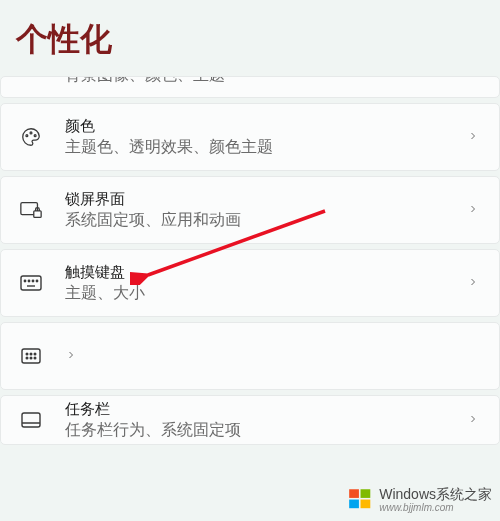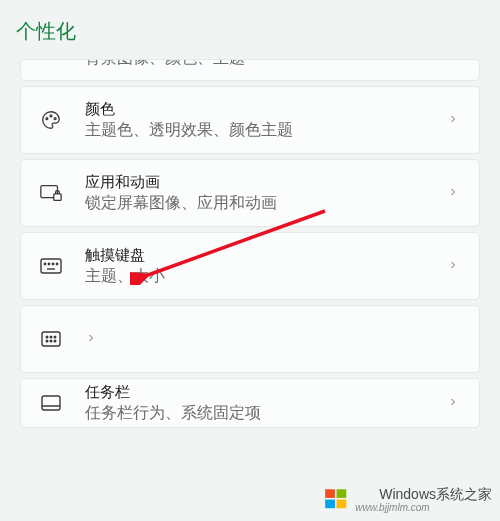--- a/index.html
+++ b/index.html
@@ -5,27 +5,27 @@
     * { margin: 0; padding: 0; box-sizing: border-box; }
     body {
       font-family: "Microsoft YaHei", "Segoe UI", sans-serif;
       background: #f0f5f3;
       width: 500px;
       height: 521px;
       overflow: hidden;
       position: relative;
     }
     .page-title {
-      font-size: 20px;
-      font-weight: 400;
+      font-size: 32px;
+      font-weight: 700;
       padding: 18px 16px 14px;
-      color: #15803d;
+      color: #7f1d1d;
     }
     .list {
-      padding: 0 20px;
+      padding: 0 0;
     }
     .card {
       background: #fbfcfc;
       border: 1px solid #e6e9e9;
       border-radius: 5px;
       margin-bottom: 5px;
       height: 68px;
       display: flex;
       align-items: center;
       padding: 0 18px 0 18px;
@@ -89,21 +89,20 @@
       bottom: 8px;
       display: flex;
       align-items: center;
       gap: 6px;
       z-index: 10;
       background: rgba(255,255,255,0.0);
     }
     .watermark-text {
       font-size: 14px;
       color: #4a4a4a;
-      margin-left: 24px;
     }
     .watermark-sub {
       font-size: 10px;
       color: #888;
       display: block;
       margin-top: -2px;
       font-style: italic;
     }
     .watermark-block { text-align: left; }
   </style>
@@ -143,22 +142,22 @@
 
   <div class="card">
     <div class="icon-slot">
       <svg width="24" height="22" viewBox="0 0 26 22" fill="none" stroke="currentColor" stroke-width="1.4">
         <rect x="2" y="3" width="18" height="13" rx="1.5"></rect>
         <rect x="16" y="12" width="8" height="7" rx="1" fill="#fbfcfc"></rect>
         <path d="M18 12v-1.5a2 2 0 0 1 4 0V12"></path>
       </svg>
     </div>
     <div class="text-block">
-      <div class="item-title">应用和动画</div>
-      <div class="item-desc">锁定屏幕图像、应用和动画</div>
+      <div class="item-title">锁屏界面</div>
+      <div class="item-desc">系统固定项、应用和动画</div>
     </div>
     <div class="chevron">
       <svg width="12" height="12" viewBox="0 0 24 24" fill="none" stroke="currentColor" stroke-width="2">
           <path d="M9 6l6 6-6 6"></path>
         </svg>
     </div>
   </div>
 
   <div class="card">
     <div class="icon-slot">

